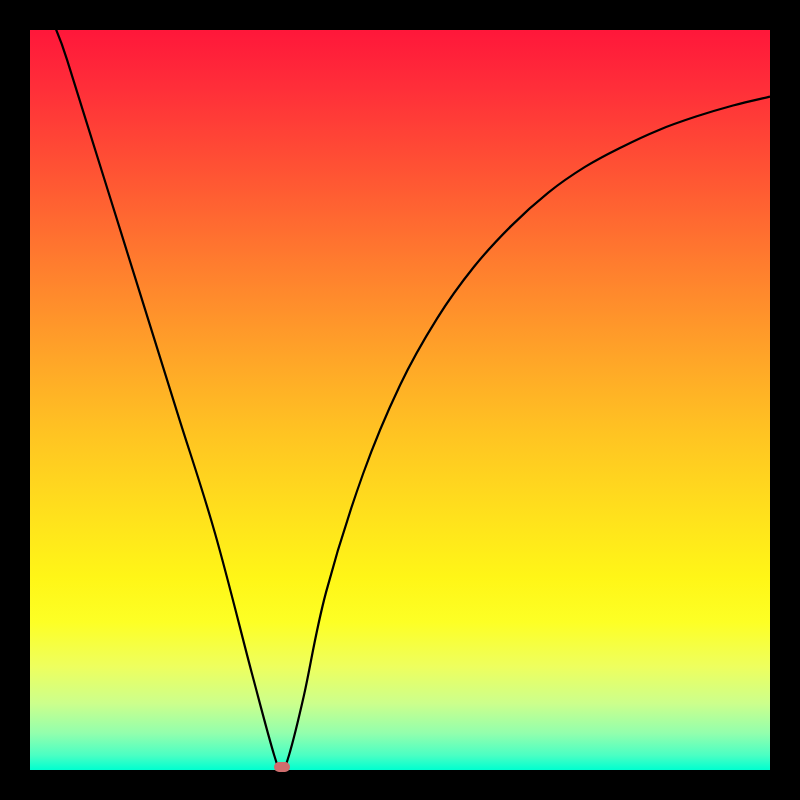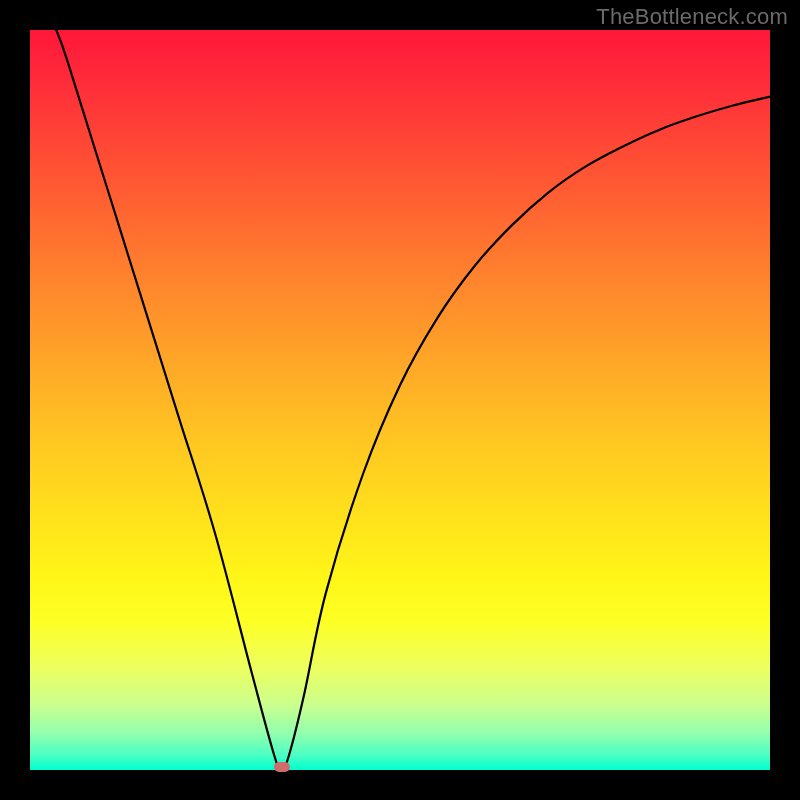--- a/index.html
+++ b/index.html
@@ -66,21 +66,20 @@
     background: #cf6d6d;
     border-radius: 5px;
     transform: translate(-50%, -50%);
   }
 </style>
 </head>
 <body>
 
 <div class="frame">
 
-  <div class="watermark">TheBottleneck.com</div>
 
   <div class="plot-area">
     <svg class="svg-overlay" viewBox="0 0 740 740" preserveAspectRatio="none">
       <path id="curve-path" fill="none" stroke="#000" stroke-width="2.2" d="M 0.00 -40.00 C 6.66 -40.00, 23.68 -13.02, 37.00 29.60 C 50.32 72.22, 60.68 105.38, 74.00 148.00 C 87.32 190.62, 97.68 223.78, 111.00 266.40 C 124.32 309.02, 134.68 342.18, 148.00 384.80 C 161.32 427.42, 171.68 456.58, 185.00 503.20 C 198.32 549.82, 211.34 603.84, 222.00 643.80 C 232.66 683.76, 238.87 707.88, 244.20 725.20 C 249.53 742.52, 248.94 740.00, 251.60 740.00 C 254.26 740.00, 255.00 738.52, 259.00 725.20 C 263.00 711.88, 267.14 695.30, 273.80 666.00 C 280.46 636.70, 285.34 602.36, 296.00 562.40 C 306.66 522.44, 319.68 481.30, 333.00 444.00 C 346.32 406.70, 356.68 383.17, 370.00 355.20 C 383.32 327.23, 393.68 309.91, 407.00 288.60 C 420.32 267.29, 430.68 253.45, 444.00 236.80 C 457.32 220.15, 467.68 209.42, 481.00 196.10 C 494.32 182.78, 504.68 173.46, 518.00 162.80 C 531.32 152.14, 541.68 145.16, 555.00 136.90 C 568.32 128.64, 578.68 123.58, 592.00 116.92 C 605.32 110.26, 615.68 105.36, 629.00 99.90 C 642.32 94.44, 652.68 90.98, 666.00 86.58 C 679.32 82.18, 689.68 79.08, 703.00 75.48 C 716.32 71.88, 733.34 68.20, 740.00 66.60 "></path>
     </svg>
     <div id="min-marker" class="marker" style="left: 251.6px; top: 737px;"></div>
   </div>
 
 </div>
 

